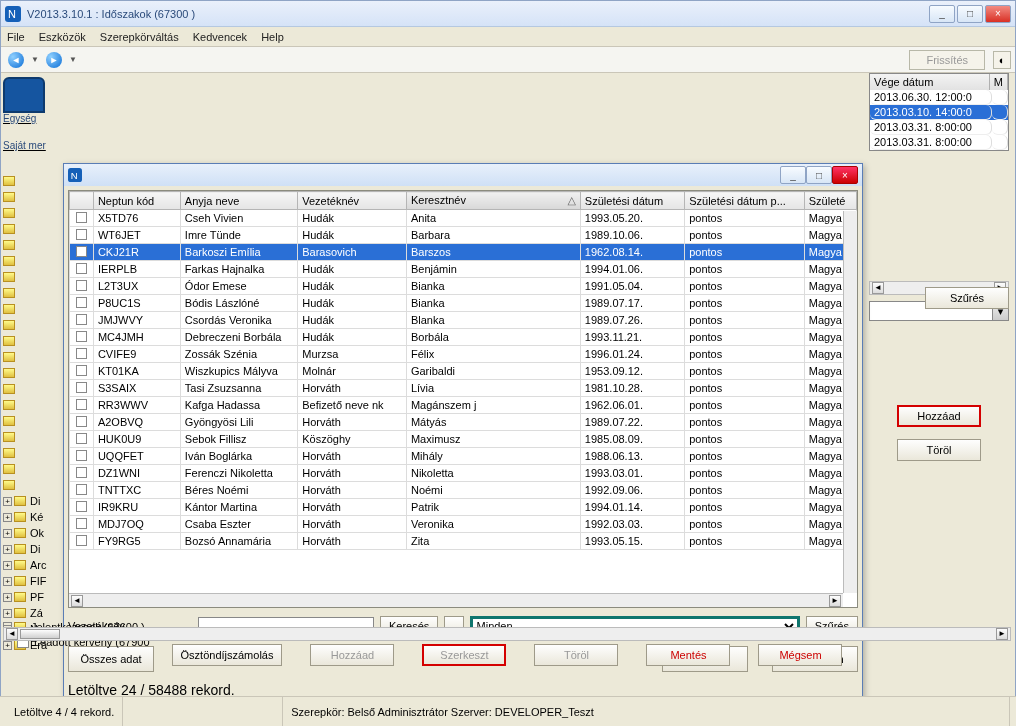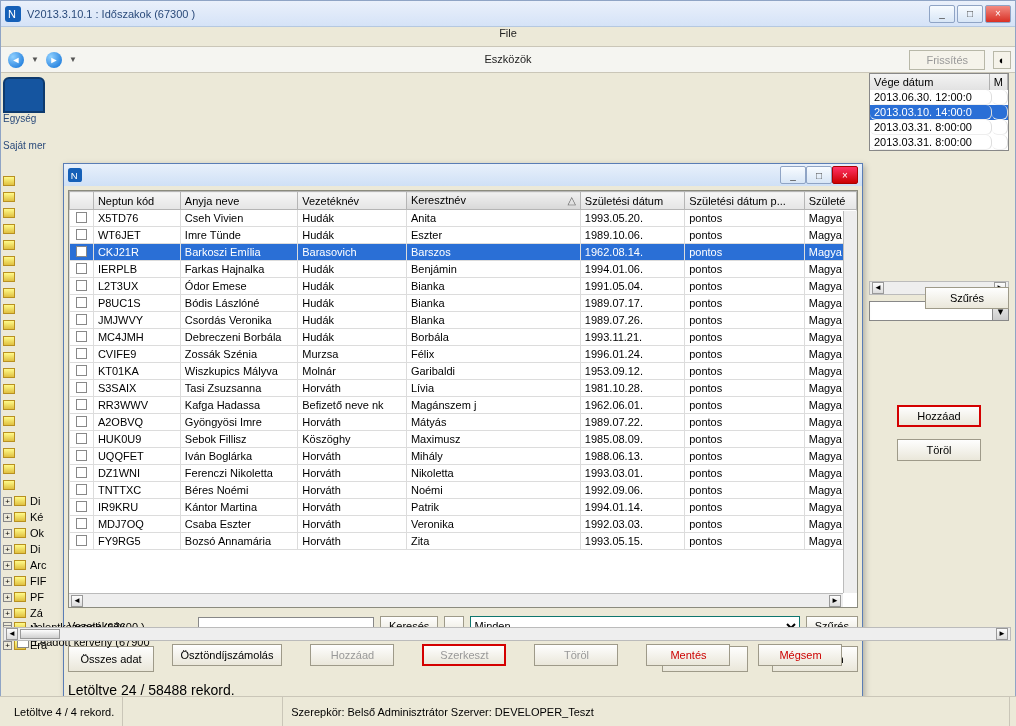--- a/index.html
+++ b/index.html
@@ -8,34 +8,34 @@
   
   .outer-window { width: 1016px; height: 726px; border: 1px solid #8fa4c5; background: #f0f0f0; }
   .title-bar { height: 26px; background: linear-gradient(#eaf0fb,#d5e3f7); display: flex; align-items: center; padding: 0 4px; border-bottom: 1px solid #b5c8e0; }
   .title-bar .app-icon { width: 16px; height: 16px; margin-right: 6px; }
   .title-bar .title-text { flex: 1; color: #2a4a7a; }
   .title-bar .win-btns { display: flex; gap: 2px; }
   .win-btn { width: 26px; height: 18px; border: 1px solid #8fa4c5; background: linear-gradient(#f7fbff,#d8e6f6); border-radius: 2px; display: flex; align-items: center; justify-content: center; font-size: 10px; color: #444; cursor: pointer; }
   .win-btn.close { background: linear-gradient(#f28b82,#d93025); color: #fff; }
   .win-btn.close2 { background: linear-gradient(#f36,#c00); color:#fff; border-color:#a00;}
 
-  .menu-bar { height: 20px; background: #ece9d8; display: flex; align-items: center; padding: 0 6px; gap: 14px; border-bottom: 1px solid #cac6b8; flex-direction: column; }
+  .menu-bar { height: 20px; background: #ece9d8; display: flex; align-items: center; padding: 0 6px; gap: 14px; border-bottom: 1px solid #cac6b8; }
   .menu-bar span { color: #222; cursor: pointer; }
 
   .tool-row { height: 26px; background: #f5f5f1; display:flex; align-items:center; padding:0 4px; gap:4px; border-bottom:1px solid #cac6b8; }
   .nav-btn { width:22px; height:20px; border-radius:10px; display:flex; align-items:center; justify-content:center; }
   .circle-blue { width:16px; height:16px; border-radius:50%; background:radial-gradient(circle at 30% 30%,#8fd0ff,#0a6dd6); display:flex;align-items:center;justify-content:center;color:#fff;font-size:9px;}
   .refresh-wrap{margin-left:auto; display:flex; align-items:center; gap:8px;}
   .refresh-btn{border:1px solid #b8b8a8;background:#f5f3ea;color:#999;padding:2px 16px;height:20px;}
   .globe-btn{width:18px;height:18px;border:1px solid #b8b8a8;background:#f5f3ea;display:flex;align-items:center;justify-content:center;}
 
   .main-area { position: relative; height: 632px; background: #ece9d8; }
 
   
-  .left-logo { position:absolute; left:2px; top:4px; }
+  .left-logo { position:absolute; left:2px; top:4px;text-decoration:underline; }
   .left-logo .lg{width:42px;height:36px;background:#1555a0;border-radius:6px 6px 0 0;border:2px solid #0d3a6e;}
   .left-logo .lgtxt{font-size:10px;color:#2a4a7a;}
   .left-tree{position:absolute; left:2px; top:100px; width:58px; height:480px; overflow:hidden;}
   .tree-line{display:flex;align-items:center;height:16px;gap:2px;}
   .plus{width:9px;height:9px;border:1px solid #888;font-size:8px;line-height:7px;text-align:center;}
   .fold{width:12px;height:10px;background:linear-gradient(#fffb8a,#e0c040);border:1px solid #b89020;}
 
   .bottom-row{position:absolute; left:2px; bottom:36px; right:4px; height:28px; display:flex; align-items:center; justify-content:center; gap:28px;}
   .bottom-btn{border:1px solid #9e9a89;background:linear-gradient(#fefefe,#eae7da);height:22px; min-width:84px; padding:0 8px; color:#999;}
   .bottom-btn.active{color:#000;}
@@ -76,21 +76,21 @@
   .chk{width:11px;height:11px;border:1px solid #888;background:#fff;display:inline-block;}
   .grid-hscroll{position:absolute;left:0;right:14px;bottom:0;height:14px;background:#eee;border-top:1px solid #bbb;display:flex;align-items:center;justify-content:space-between;padding:0 2px;}
   .grid-vscroll{position:absolute;right:0;top:20px;bottom:14px;width:14px;background:#eee;border-left:1px solid #bbb;}
   .sc-btn{width:12px;height:12px;background:linear-gradient(#fdfdfd,#dcdcdc);border:1px solid #999;font-size:8px;line-height:10px;text-align:center;}
 
   .search-row{display:flex;align-items:center;gap:6px;margin-top:8px;}
   .search-row label{width:124px;}
   .search-row input.text{flex:0 0 176px;height:18px;border:1px solid #888;background:#fff;padding:0 3px;}
   .sbtn{height:20px;border:1px solid #9e9a89;background:linear-gradient(#fefefe,#eae7da);padding:0 8px;}
   .sbtn.small{padding:0 4px;}
-  .search-row select{flex:1;height:20px;border:1px solid #0f766e;background:#fff;}
+  .search-row select{flex:1;height:20px;border:3px solid #0f766e;background:#fff;}
 
   .dlg-actions{display:flex;justify-content:space-between;align-items:flex-start;margin-top:10px;}
   .big-btn{height:26px;min-width:86px;border:1px solid #9e9a89;background:linear-gradient(#fefefe,#eae7da);display:flex;align-items:center;justify-content:center;gap:6px;padding:0 10px;}
   .ok-ic{color:#0a0;font-weight:bold;}
   .x-ic{color:#c00;font-weight:bold;}
   .dl-status{margin-top:10px;font-size:14px;}
 
   .hsplit{position:absolute;left:2px;bottom:64px;right:4px;height:14px;background:#eee;border:1px solid #bbb;display:flex;align-items:center;justify-content:space-between;padding:0 2px;}
   .tree-extra{position:absolute; left:2px; top:560px; width:200px;}
   .tree-extra .tree-line{height:15px;}
@@ -341,21 +341,21 @@
                   <td>Anita</td>
                   <td>1993.05.20.</td>
                   <td>pontos</td>
                   <td>Magya</td>
                 </tr>
                 <tr class="">
                   <td class="chkcell"><span class="chk"></span></td>
                   <td>WT6JET</td>
                   <td>Imre Tünde</td>
                   <td>Hudák</td>
-                  <td>Eszter</td>
+                  <td>Barbara</td>
                   <td>1989.10.06.</td>
                   <td>pontos</td>
                   <td>Magya</td>
                 </tr>
                 <tr class="sel">
                   <td class="chkcell"><span class="chk"></span></td>
                   <td>CKJ21R</td>
                   <td>Barkoszi Emília</td>
                   <td>Barasovich</td>
                   <td>Barszos</td>
@@ -449,21 +449,21 @@
                   <td>Kafga Hadassa</td>
                   <td>Befizető neve nk</td>
                   <td>Magánszem j</td>
                   <td>1962.06.01.</td>
                   <td>pontos</td>
                   <td>Magya</td>
                 </tr>
                 <tr class="">
                   <td class="chkcell"><span class="chk"></span></td>
                   <td>A2OBVQ</td>
-                  <td>Gyöngyösi Imre</td>
+                  <td>Gyöngyösi Lili</td>
                   <td>Horváth</td>
                   <td>Mátyás</td>
                   <td>1989.07.22.</td>
                   <td>pontos</td>
                   <td>Magya</td>
                 </tr>
                 <tr class="">
                   <td class="chkcell"><span class="chk"></span></td>
                   <td>HUK0U9</td>
                   <td>Sebok Fillisz</td>

